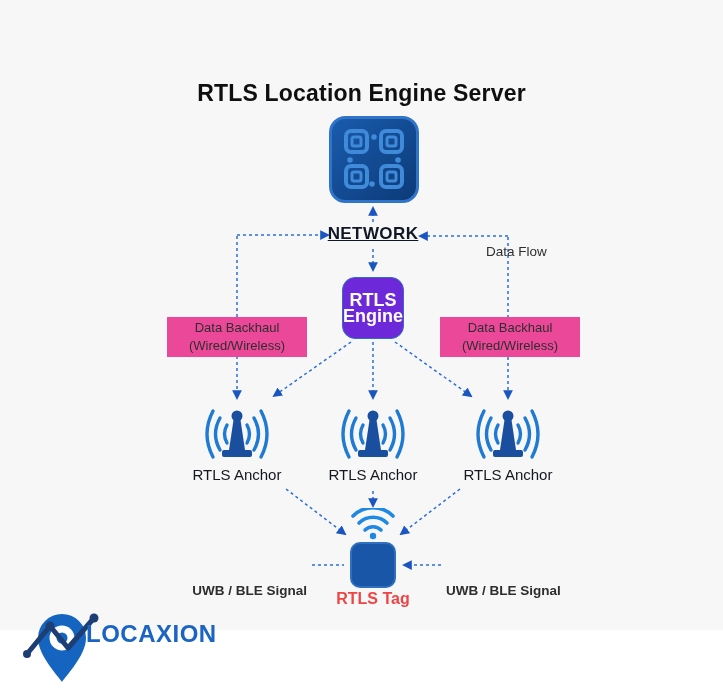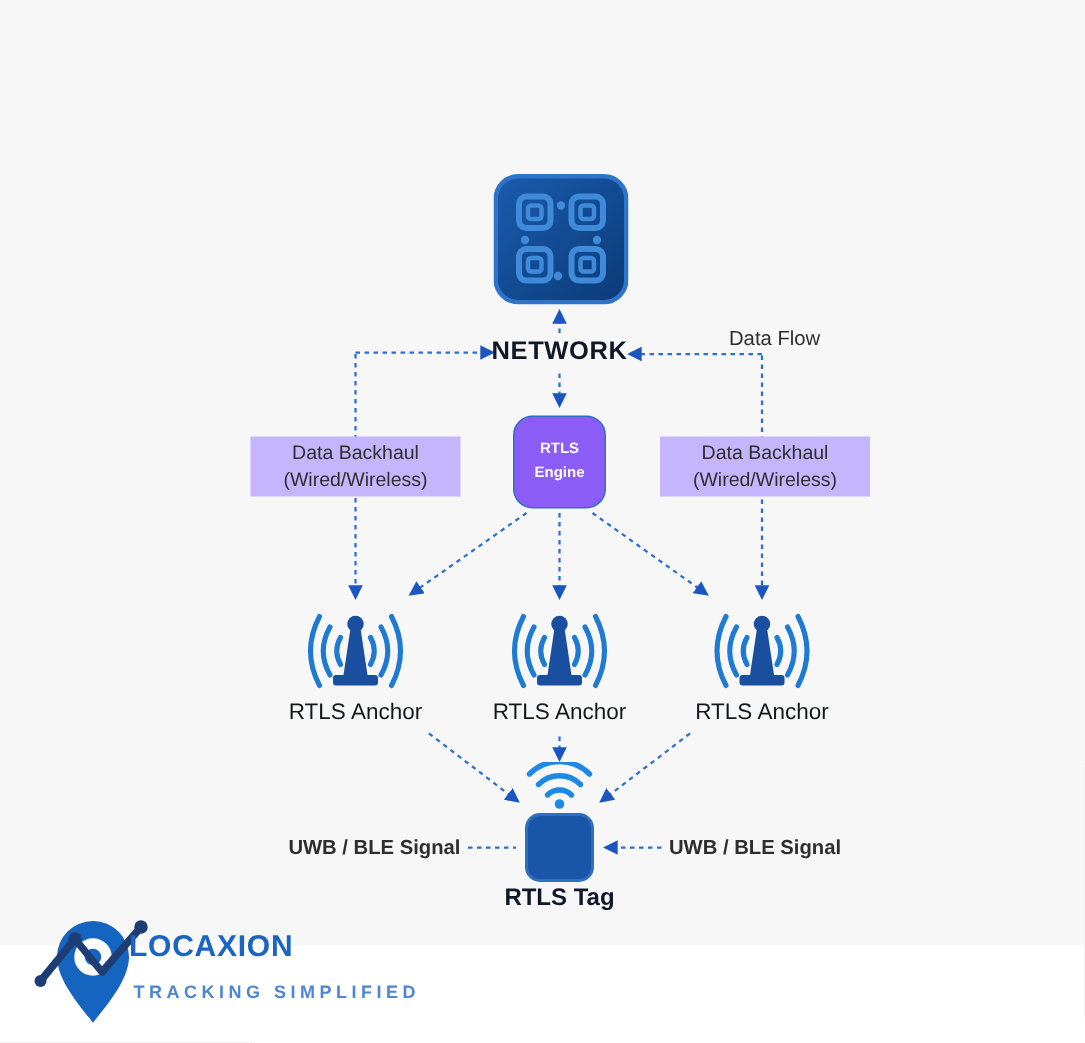--- a/index.html
+++ b/index.html
@@ -5,62 +5,62 @@
   * { margin:0; padding:0; box-sizing:border-box; }
   html,body { background:#eee; }
   body { font-family:"Liberation Sans", sans-serif; }
   #stage {
     position:relative; width:723px; height:695px;
     background:#f7f7f8; overflow:hidden;
   }
   #footer-band { position:absolute; left:0; top:630px; width:723px; height:65px; background:#ffffff; }
   .abs { position:absolute; }
   #connectors { position:absolute; left:0; top:0; width:723px; height:695px; z-index:1; pointer-events:none; }
-  .lbl { z-index:2; color:#2e2e2e; }
+  .lbl { z-index:2; color:#2e2e2e;margin-top:26px; }
   #diagram-title {
     left:0; top:80px; width:723px; text-align:center;
     font-size:23px; font-weight:700; color:#0f0f10; letter-spacing:0.2px; z-index:2;
   }
   #server-icon { left:329px; top:116px; z-index:2; }
   #network-label {
     left:313px; top:224px; width:120px; text-align:center;
-    font-size:17px; font-weight:700; color:#101826; letter-spacing:0.4px; z-index:2;
+    font-size:17px; font-weight:700; color:#101826; letter-spacing:0.4px; z-index:2;text-decoration:underline;
   }
   #dataflow-label { left:486px; top:218px; font-size:13.5px; font-weight:500; z-index:2; }
   #gateway-box {
     left:342px; top:277px; width:62px; height:62px; border-radius:13px;
-    background:#8b5cf6; border:1px solid #2e6fc0;
+    background:#6d28d9; border:1px solid #2e6fc0;
     display:flex; flex-direction:column; align-items:center; justify-content:center;
-    color:#ffffff; font-size:10px; font-weight:700; line-height:16px; text-align:center; z-index:2;
+    color:#ffffff; font-size:18px; font-weight:700; line-height:16px; text-align:center; z-index:2;
   }
   .backhaul {
     width:140px; text-align:center; font-size:13px; line-height:18px;
-    background:#c4b5fd; padding:2px 0; z-index:2;
+    background:#ec4899; padding:2px 0; z-index:2;
   }
   #backhaul-left  { left:167px; top:291px; }
   #backhaul-right { left:440px; top:291px; }
   .anchor-icon { top:404px; z-index:2; }
   #anchor1-icon { left:199px; } #anchor2-icon { left:335px; } #anchor3-icon { left:470px; }
   .anchor-label {
     top:466px; width:122px; text-align:center;
     font-size:15px; font-weight:400; color:#14171c; z-index:2;
   }
   #anchor1-label { left:176px; } #anchor2-label { left:312px; } #anchor3-label { left:447px; }
   #tag-wifi-icon { left:347px; top:508px; z-index:2; }
   #tag-box {
     left:350px; top:542px; width:46px; height:46px; border-radius:10px;
     background:#1a56a8; border:2px solid #2e6fc0; z-index:2;
   }
-  #tag-label { left:323px; top:590px; width:100px; text-align:center; font-size:16px; font-weight:700; color:#0f172a; z-index:2; }
+  #tag-label { left:323px; top:590px; width:100px; text-align:center; font-size:16px; font-weight:700; color:#ef4444; z-index:2; }
   .uwb { top:557px; font-size:13.5px; z-index:2;font-weight:bold; }
   #uwb-left  { left:183px; width:124px; text-align:right; }
   #uwb-right { left:446px; width:134px; text-align:left; }
   #logo { left:22px; top:604px; width:300px; height:84px; z-index:3; }
   #logo-pin { position:absolute; left:0; top:2px; }
-  #brand-name { position:absolute; left:64px; top:16px; font-size:20px; font-weight:700; color:#1b64c4; letter-spacing:0.5px; }
+  #brand-name { position:absolute; left:64px; top:16px; font-size:24px; font-weight:700; color:#1b64c4; letter-spacing:0.5px; }
   #brand-tagline { position:absolute; left:67px; top:50px; font-size:12px; font-weight:700; color:#4d86d2; letter-spacing:3px; }
 </style>
 </head>
 <body>
 
 <div id="stage">
 
   <div id="footer-band"></div>
 
   <svg id="connectors" viewBox="0 0 723 695">
@@ -80,20 +80,21 @@
       <path d="M373,342 L373,398" marker-end="url(#arr)"></path>
       <path d="M395,342 L471,396" marker-end="url(#arr)"></path>
       <path d="M286,489 L345,534" marker-end="url(#arr)"></path>
       <path d="M373,491 L373,506" marker-end="url(#arr)"></path>
       <path d="M460,489 L401,534" marker-end="url(#arr)"></path>
       <path d="M312,565 L344,565"></path>
       <path d="M441,565 L404,565" marker-end="url(#arr)"></path>
     </g>
   </svg>
 
+  <div class="abs" id="diagram-title">RTLS Location Engine Server</div>
 
   <div class="abs" id="server-icon">
     <svg width="90" height="87" viewBox="0 0 90 87">
       <defs>
         <linearGradient id="srvg" x1="0" y1="0" x2="1" y2="1">
           <stop offset="0" stop-color="#1a5cae"></stop>
           <stop offset="1" stop-color="#0c3a77"></stop>
         </linearGradient>
       </defs>
       <rect x="1.5" y="1.5" width="87" height="84" rx="15" fill="url(#srvg)" stroke="#2f74c8" stroke-width="3"></rect>
@@ -210,16 +211,15 @@
     <svg id="logo-pin" width="80" height="80" viewBox="0 0 80 80">
       <path d="M40,76 C38,72 16,50 16,32 A24,24 0 1 1 64,32 C64,50 42,72 40,76 Z" fill="#1565c0"></path>
       <circle cx="40" cy="32" r="12.5" fill="#ffffff"></circle>
       <circle cx="40" cy="32" r="5.5" fill="#1565c0"></circle>
       <path d="M5,48 L28,20 L46,42 L72,12" stroke="#1d3e74" stroke-width="5" fill="none" stroke-linecap="round" stroke-linejoin="round"></path>
       <circle cx="5" cy="48" r="4" fill="#1d3e74"></circle>
       <circle cx="28" cy="20" r="4.5" fill="#1d3e74"></circle>
       <circle cx="72" cy="12" r="4.5" fill="#1d3e74"></circle>
     </svg>
     <div id="brand-name">LOCAXION</div>
-    <div id="brand-tagline">TRACKING SIMPLIFIED</div>
   </div>
 
 </div>
 
 </body></html>

